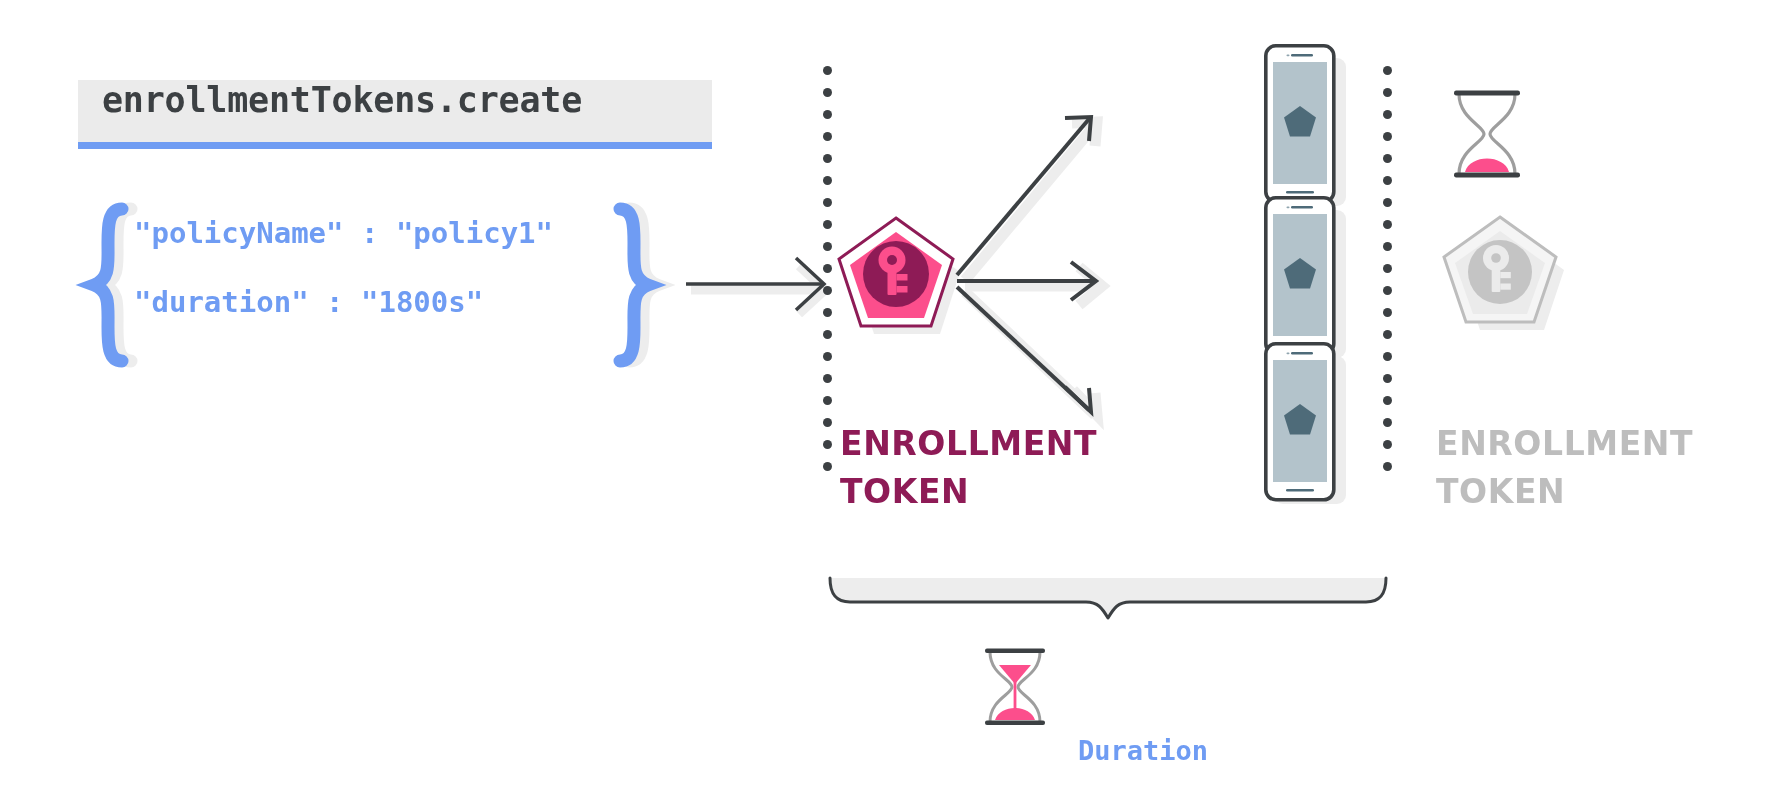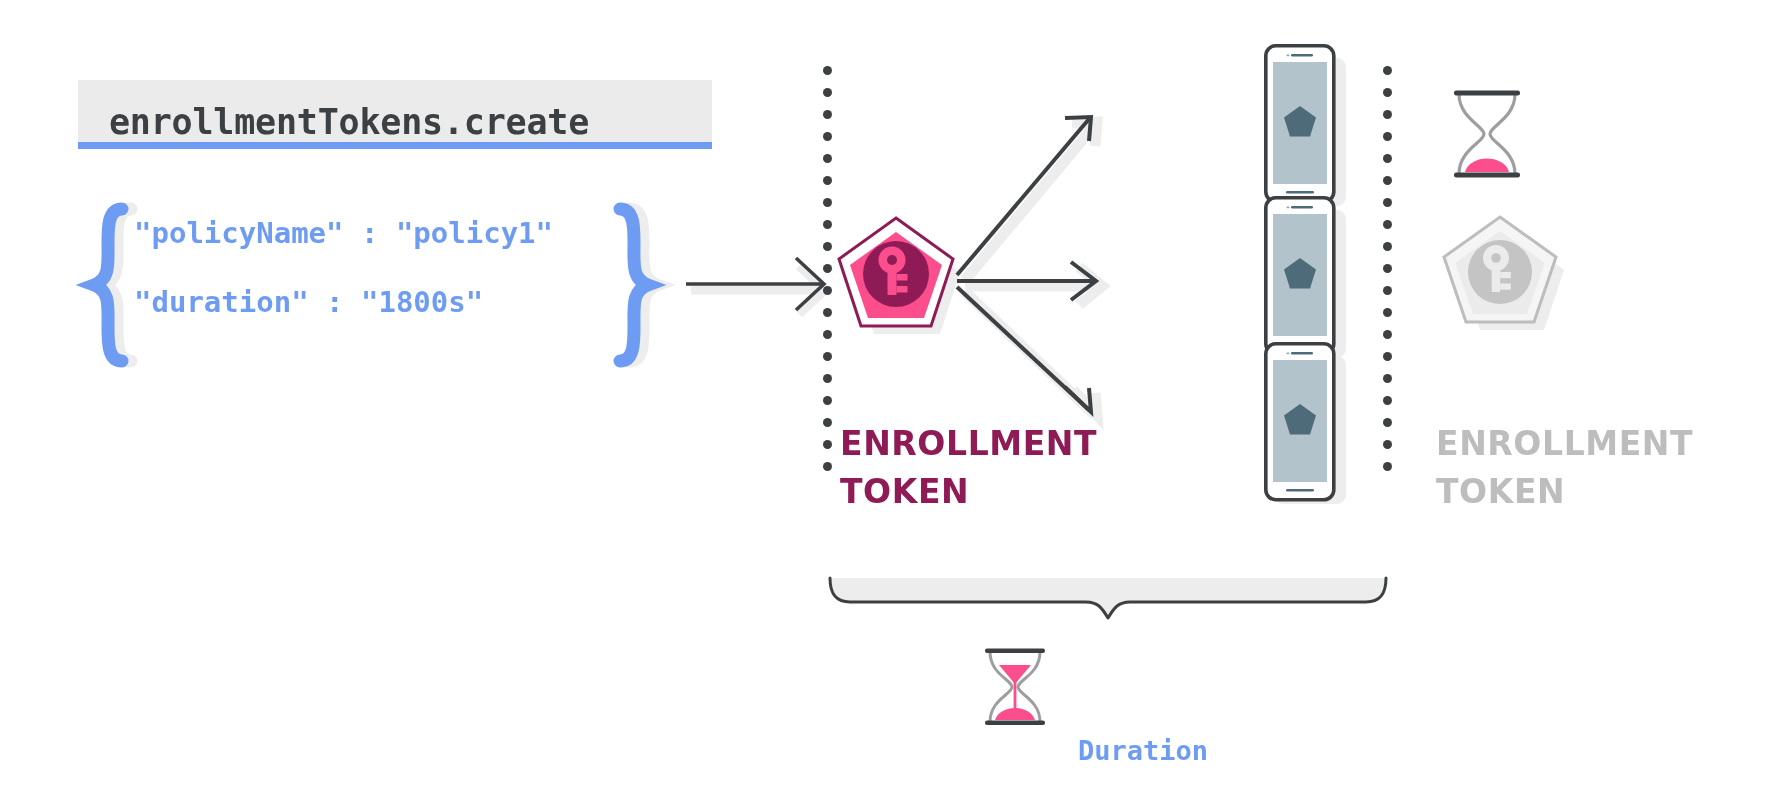--- a/index.html
+++ b/index.html
@@ -22,23 +22,23 @@
 
   
   .api-header {
     position: absolute;
     left: 78px;
     top: 80px;
     width: 634px;
     height: 62px;
     background: #ebebeb;
     display: flex;
-    align-items: flex-end;
+    align-items: flex-start;
     box-sizing: border-box;
-    padding-left: 31px;
+    padding-left: 24px;
   }
   .api-header-text {
     font-family: "DejaVu Sans Mono", "Liberation Mono", monospace;
     font-size: 35px;
     font-weight: 700;
     color: #3c4043;
     letter-spacing: -0.2px;
     white-space: nowrap;
   }
   .api-underline {

